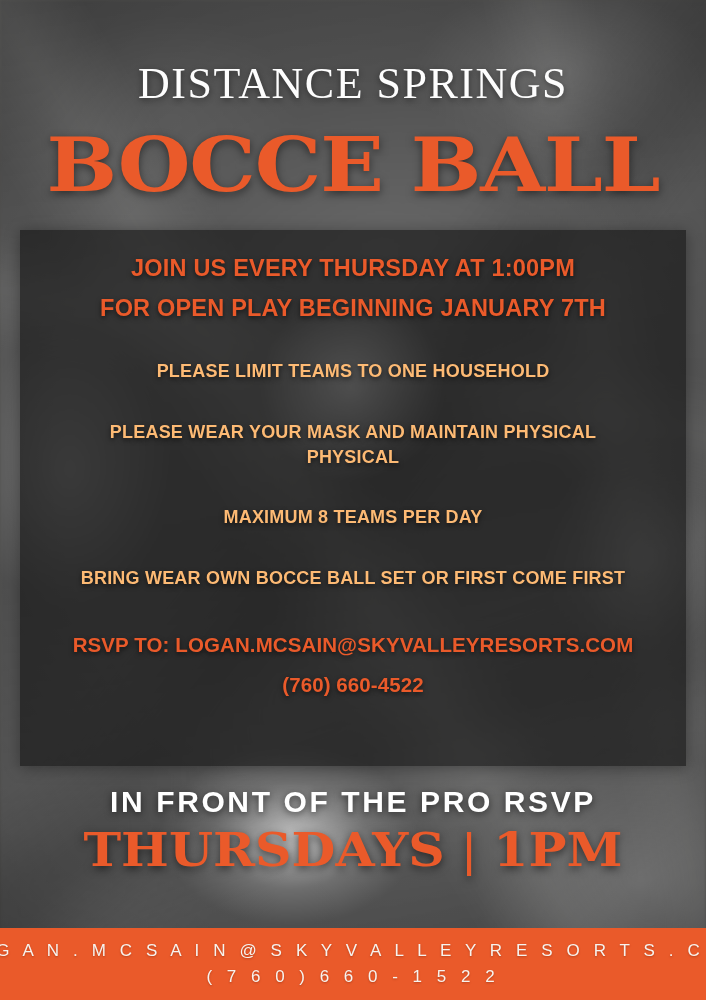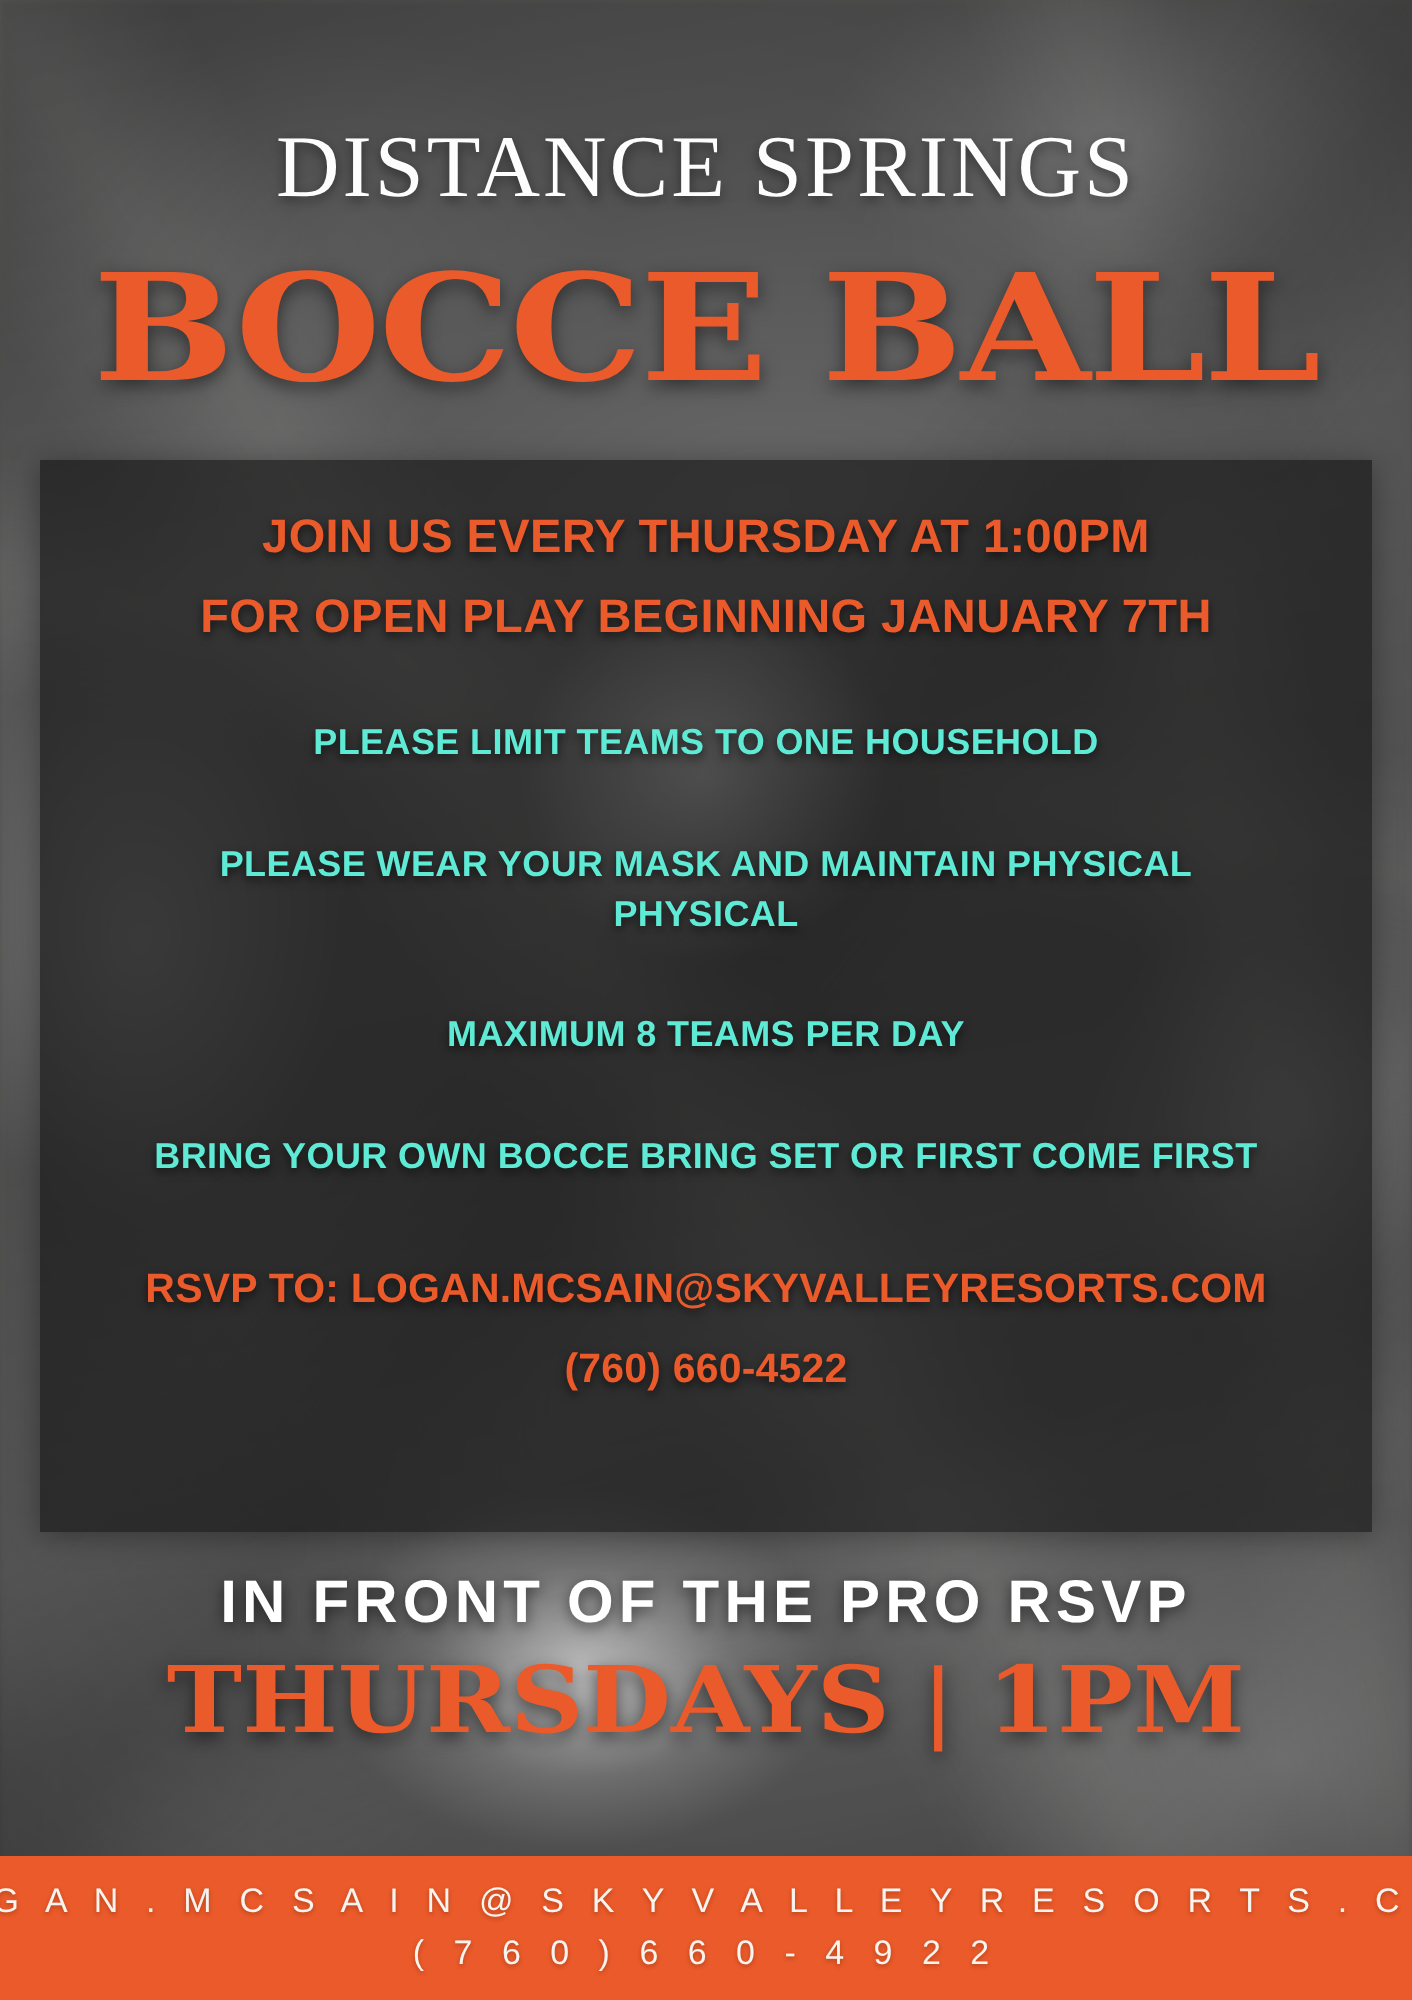--- a/index.html
+++ b/index.html
@@ -93,21 +93,21 @@
     padding:22px 22px 0 22px;
     text-align:center;
   }
 
   .line {
     font-weight:700;
     line-height:1.38;
     text-shadow:0 2px 5px rgba(0,0,0,.6);
   }
   .line.orange { color:#ea5a2a; }
-  .line.white  { color:#5eead4; }
+  .line.white  { color:#fdba74; }
 
   .l-lead    { font-size:23.5px; letter-spacing:.2px; }
   .l-body    { font-size:18px; letter-spacing:.2px; }
   .l-rsvp    { font-size:20.5px; letter-spacing:.1px; }
 
   .sp-1 { height:8px; }
   .sp-2 { height:34px; }
   .sp-3 { height:36px; }
   .sp-4 { height:36px; }
   .sp-5 { height:36px; }
@@ -189,37 +189,37 @@
       <div class="line white l-body">PLEASE LIMIT TEAMS TO ONE HOUSEHOLD</div>
 
       <div class="sp-3"></div>
       <div class="line white l-body">PLEASE WEAR YOUR MASK AND MAINTAIN PHYSICAL</div>
       <div class="line white l-body">PHYSICAL</div>
 
       <div class="sp-4"></div>
       <div class="line white l-body">MAXIMUM 8 TEAMS PER DAY</div>
 
       <div class="sp-5"></div>
-      <div class="line white l-body">BRING YOUR OWN BOCCE BRING SET OR FIRST COME FIRST</div>
+      <div class="line white l-body">BRING WEAR OWN BOCCE BALL SET OR FIRST COME FIRST</div>
 
       <div class="sp-6"></div>
       <div class="line orange l-rsvp">RSVP TO: LOGAN.MCSAIN@SKYVALLEYRESORTS.COM</div>
       <div class="sp-7"></div>
       <div class="line orange l-rsvp">(760) 660-4522</div>
 
     </div>
   </div>
 
   <div class="callout">
     <div class="callout-top">IN FRONT OF THE PRO RSVP</div>
     <div class="callout-big">
       <span>THURSDAYS</span>
       <span class="sep">|</span>
       <span>1PM</span>
     </div>
   </div>
 
   <div class="footer">
     <div class="footer-line">L O G A N . M C S A I N @ S K Y V A L L E Y R E S O R T S . C O M</div>
-    <div class="footer-line phone">( 7 6 0 )  6 6 0 - 4 9 2 2</div>
+    <div class="footer-line phone">( 7 6 0 )  6 6 0 - 1 5 2 2</div>
   </div>
 
 </div>
 
 </body></html>

